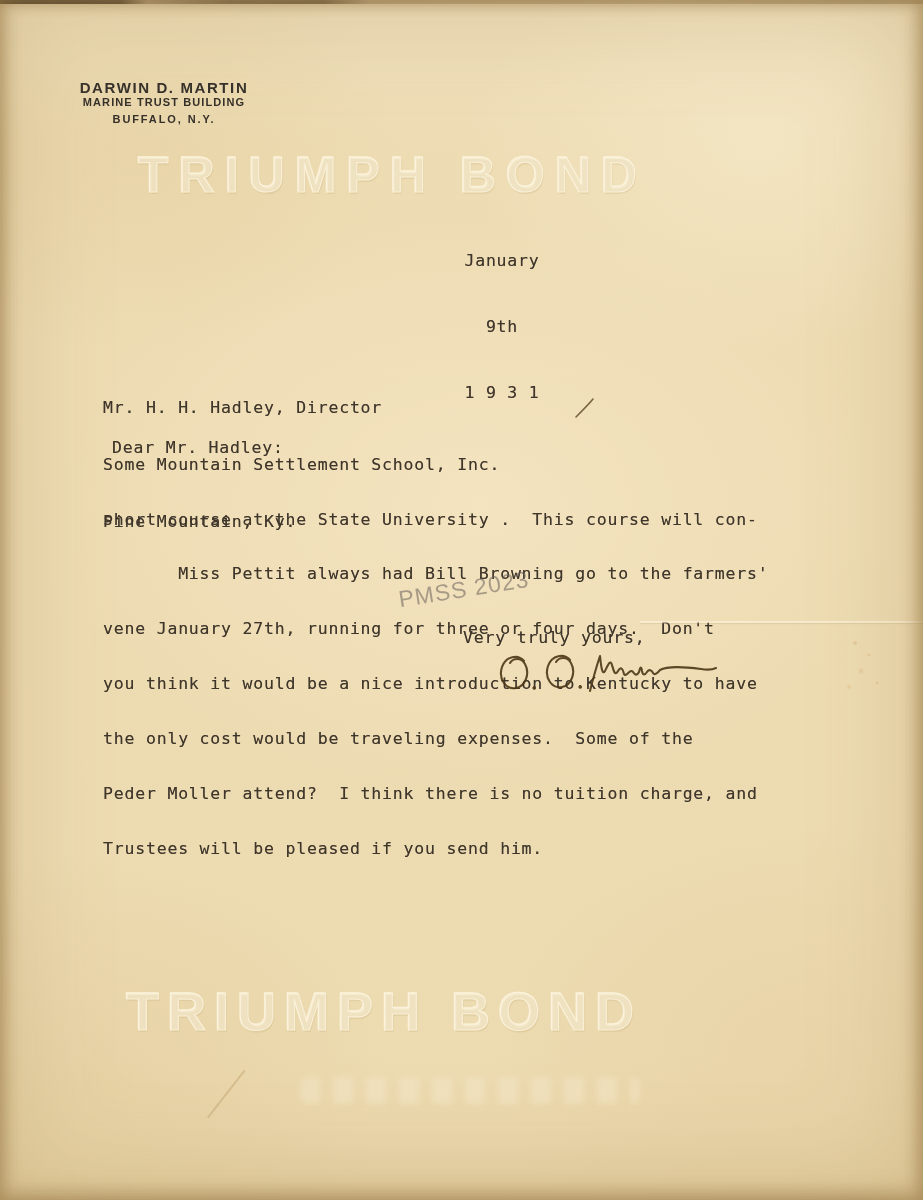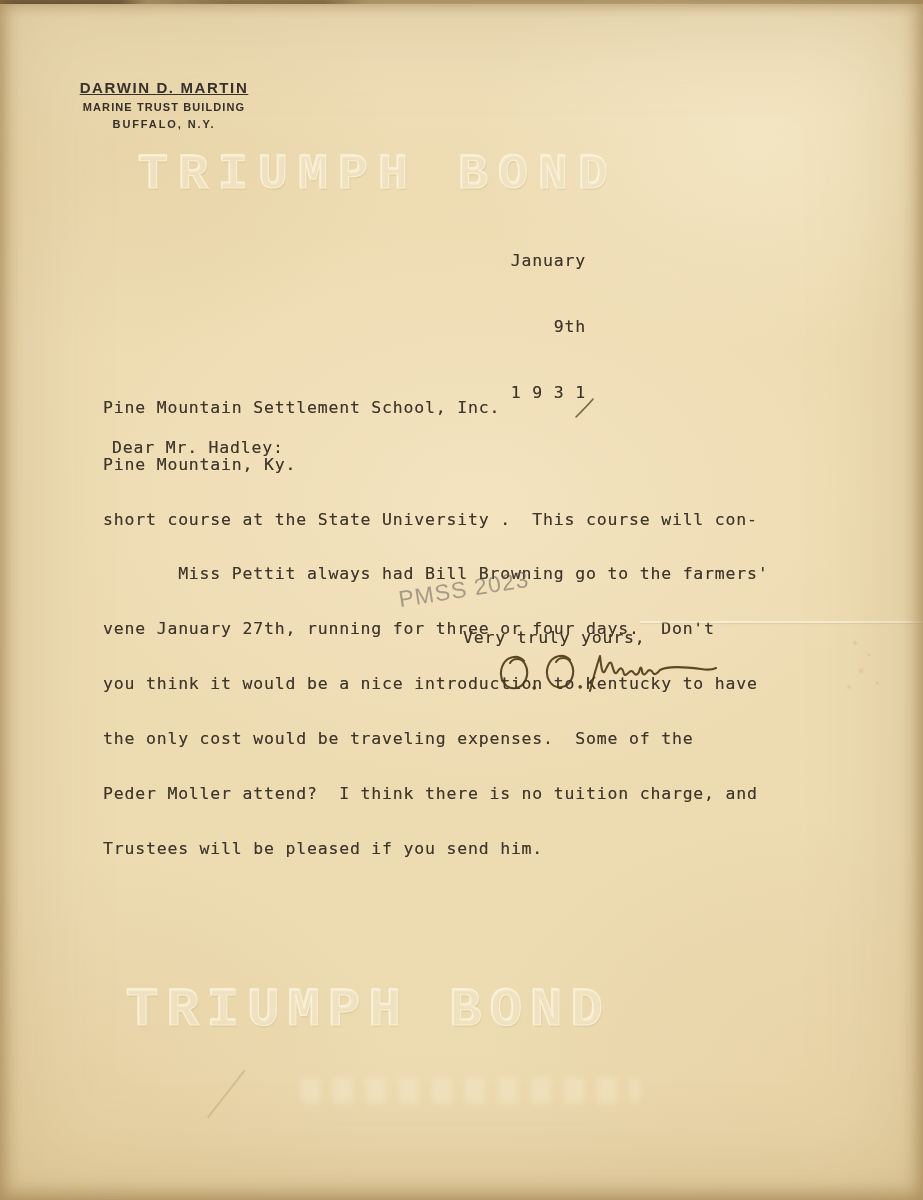--- a/index.html
+++ b/index.html
@@ -30,35 +30,35 @@
     background:linear-gradient(to right,
       rgba(30,22,12,0.85), rgba(30,22,12,0.8) 13%,
       rgba(100,80,50,0.45) 16%, rgba(55,42,25,0.65) 25%,
       rgba(48,36,22,0.68) 35%, rgba(122,100,64,0.4) 40%,
       rgba(132,108,70,0.35) 72%, rgba(118,96,60,0.45) 100%);
     filter:blur(0.5px);
   }
   
   .letterhead{position:absolute; left:78px; top:79px; width:172px; text-align:center;
     color:#35302a; font-family:"Liberation Sans", sans-serif; font-weight:bold;}
-  .lh1{font-size:15px; letter-spacing:1.6px; margin-bottom:5px; white-space:nowrap;text-decoration:underline;}
+  .lh1{font-size:15px; letter-spacing:1.6px; white-space:nowrap;}
   .lh2{font-size:11px; letter-spacing:1.1px; margin-bottom:5px; white-space:nowrap;}
   .lh3{font-size:11px; letter-spacing:1.9px; white-space:nowrap;}
   
   .tw{color:#3f362b; font-size:16.5px; letter-spacing:0.8px; white-space:pre;
       text-shadow:0 0 0.5px rgba(63,54,43,0.55);}
-  .dateblock{position:absolute; left:418px; top:206px; width:168px; text-align:right; line-height:22px;}
+  .dateblock{position:absolute; left:418px; top:206px; width:168px; text-align:center; line-height:22px;}
   .recipient{position:absolute; left:103px; top:360px; line-height:19px;}
   .salutation{position:absolute; left:112px; top:438px;}
   .bodyblock{position:absolute; left:103px; top:474px; line-height:18.3px;}
   .closing{position:absolute; left:463px; top:628px;text-align:right;}
   .signature{position:absolute; left:490px; top:645px;}
   
   .wm{
-    position:absolute; font-family:Liberation Mono, monospace; font-weight:bold;
+    position:absolute; font-family:Liberation Sans, sans-serif; font-weight:bold;
     white-space:nowrap; color:rgba(247,237,211,0.5);
     -webkit-text-stroke:1.2px rgba(252,245,224,0.8);
     text-shadow:1px 1.5px 1px rgba(208,184,132,0.38), -1px -1px 0 rgba(255,250,232,0.45);
     filter:blur(0.4px); pointer-events:none;
   }
   .wm-top{left:138px; top:146px; font-size:50px; letter-spacing:10px;}
   .wm-bottom{left:126px; top:980px; font-size:54px; letter-spacing:8px;}
   .wm-subline{
     position:absolute; left:300px; top:1078px; width:340px; height:26px; border-radius:8px;
     background:repeating-linear-gradient(90deg, rgba(250,241,218,0.55) 0 20px, transparent 20px 33px);
@@ -100,21 +100,22 @@
     <div class="lh3">BUFFALO, N.Y.</div>
   </div>
 
   <div class="dateblock tw">
     <div>January</div>
     <div>9th</div>
     <div>1 9 3 1</div>
   </div>
 
   <div class="recipient tw">
-    <div>Pine Mountain Settlement School, Inc.</div>
+    <div>Mr. H. H. Hadley, Director</div>
+    <div>Some Mountain Settlement School, Inc.</div>
     <div>Pine Mountain, Ky.</div>
   </div>
 
   <div class="salutation tw">Dear Mr. Hadley:</div>
 
   <div class="bodyblock tw">
     <div>short course at the State University .  This course will con-</div>
     <div>       Miss Pettit always had Bill Browning go to the farmers'</div>
     <div>vene January 27th, running for three or four days.  Don't</div>
     <div>you think it would be a nice introduction to Kentucky to have</div>

